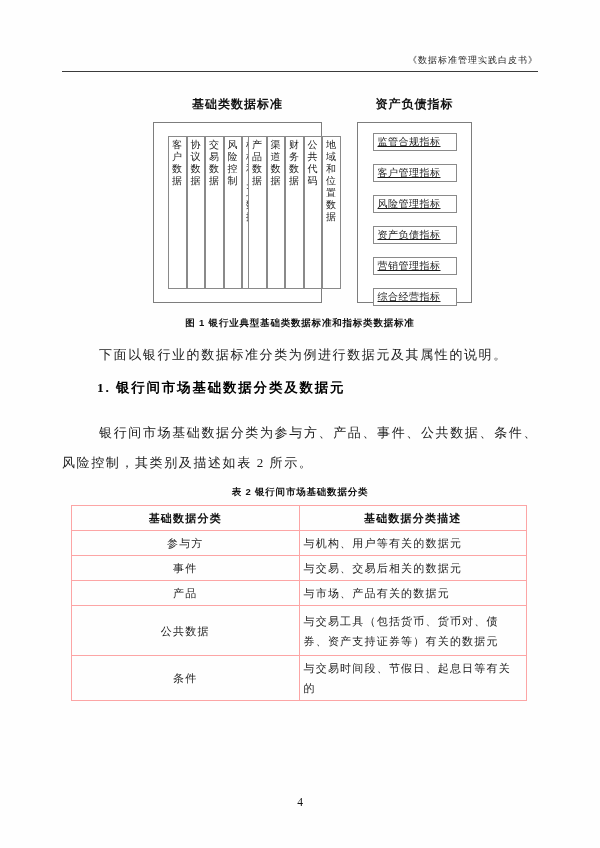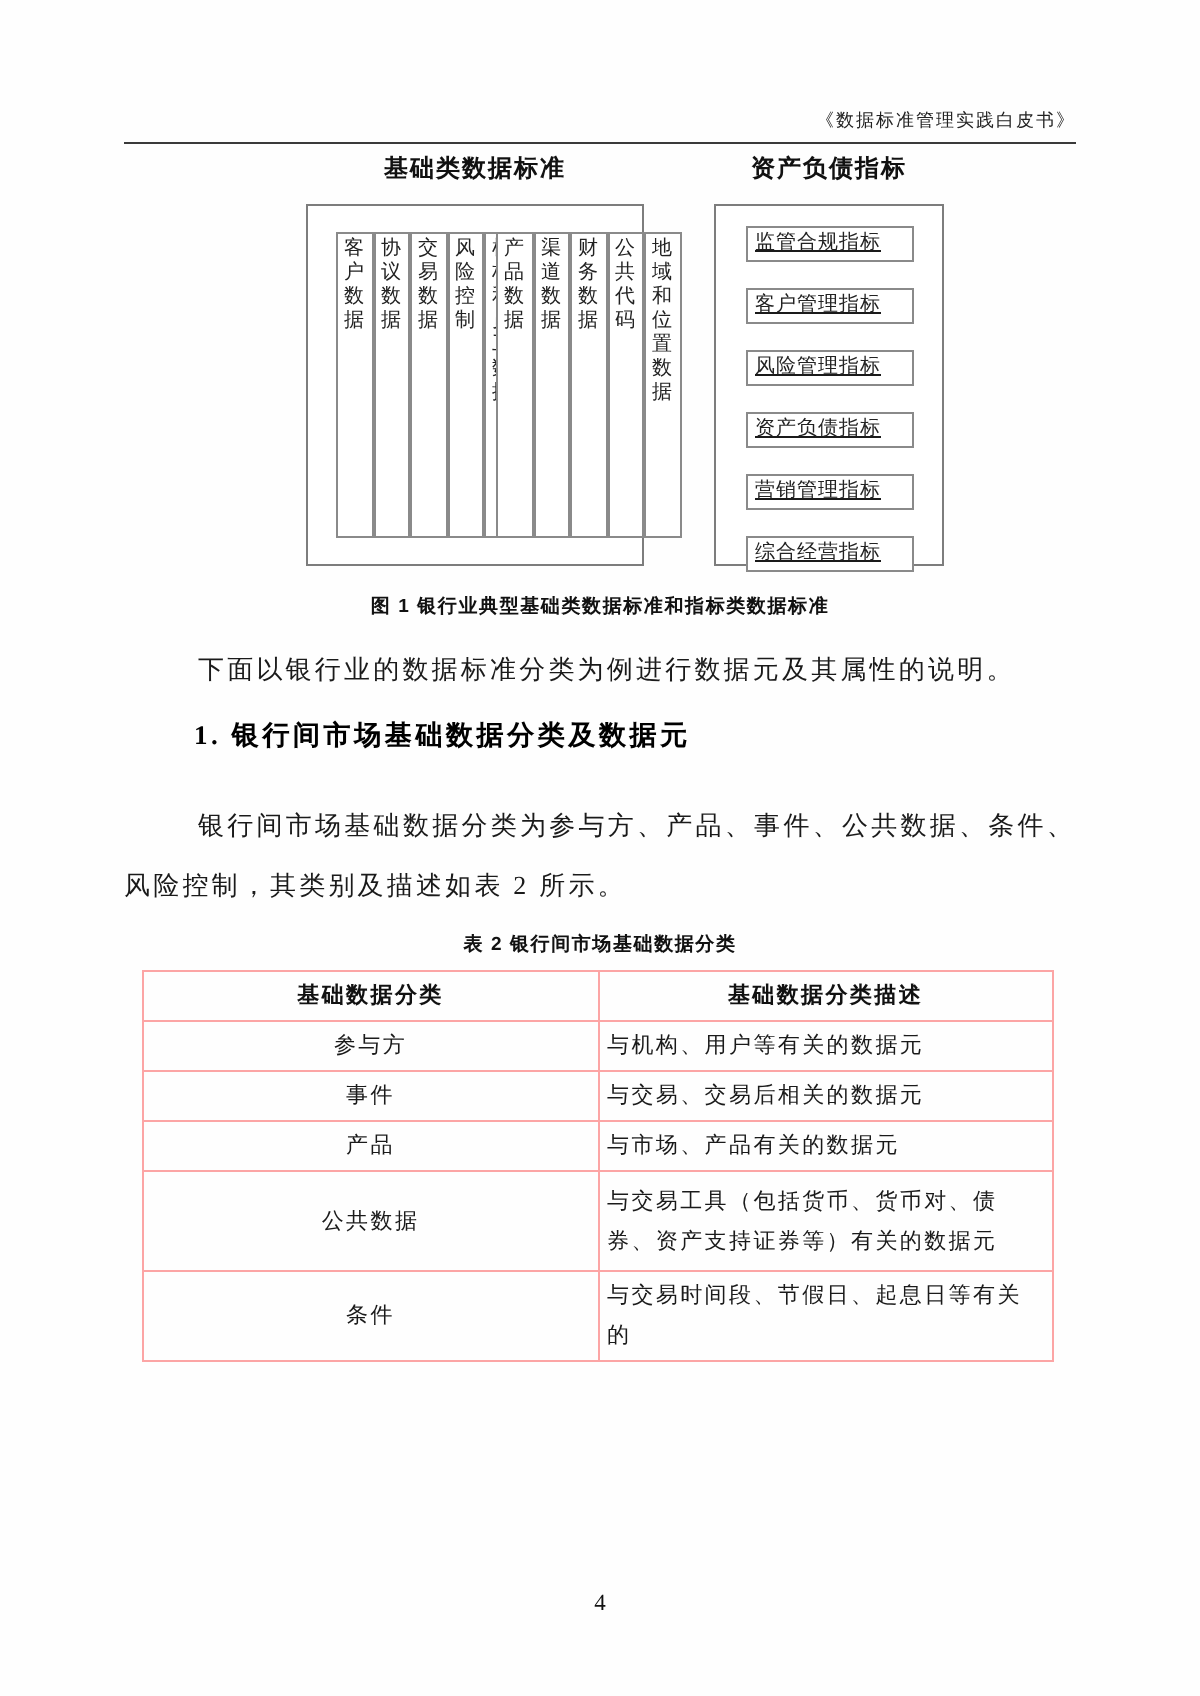--- a/index.html
+++ b/index.html
@@ -32,21 +32,21 @@
     text-align:justify;
     text-justify:inter-character;
     margin:0;
   }
   .para-first{margin-top:20px;}
   .indent{text-indent:37px;}
   
   .figure-row{
     display:flex;
     justify-content:flex-start;
-    margin-top:4px;
+    margin-top:24px;
     padding-left:91px; 
   }
   .fig-group{display:flex;flex-direction:column;}
   .fig-title{
     font-family:"Liberation Sans","DejaVu Sans",sans-serif;
     font-weight:bold;
     font-size:12px;
     letter-spacing:1px;
     text-align:center;
     color:#111;

